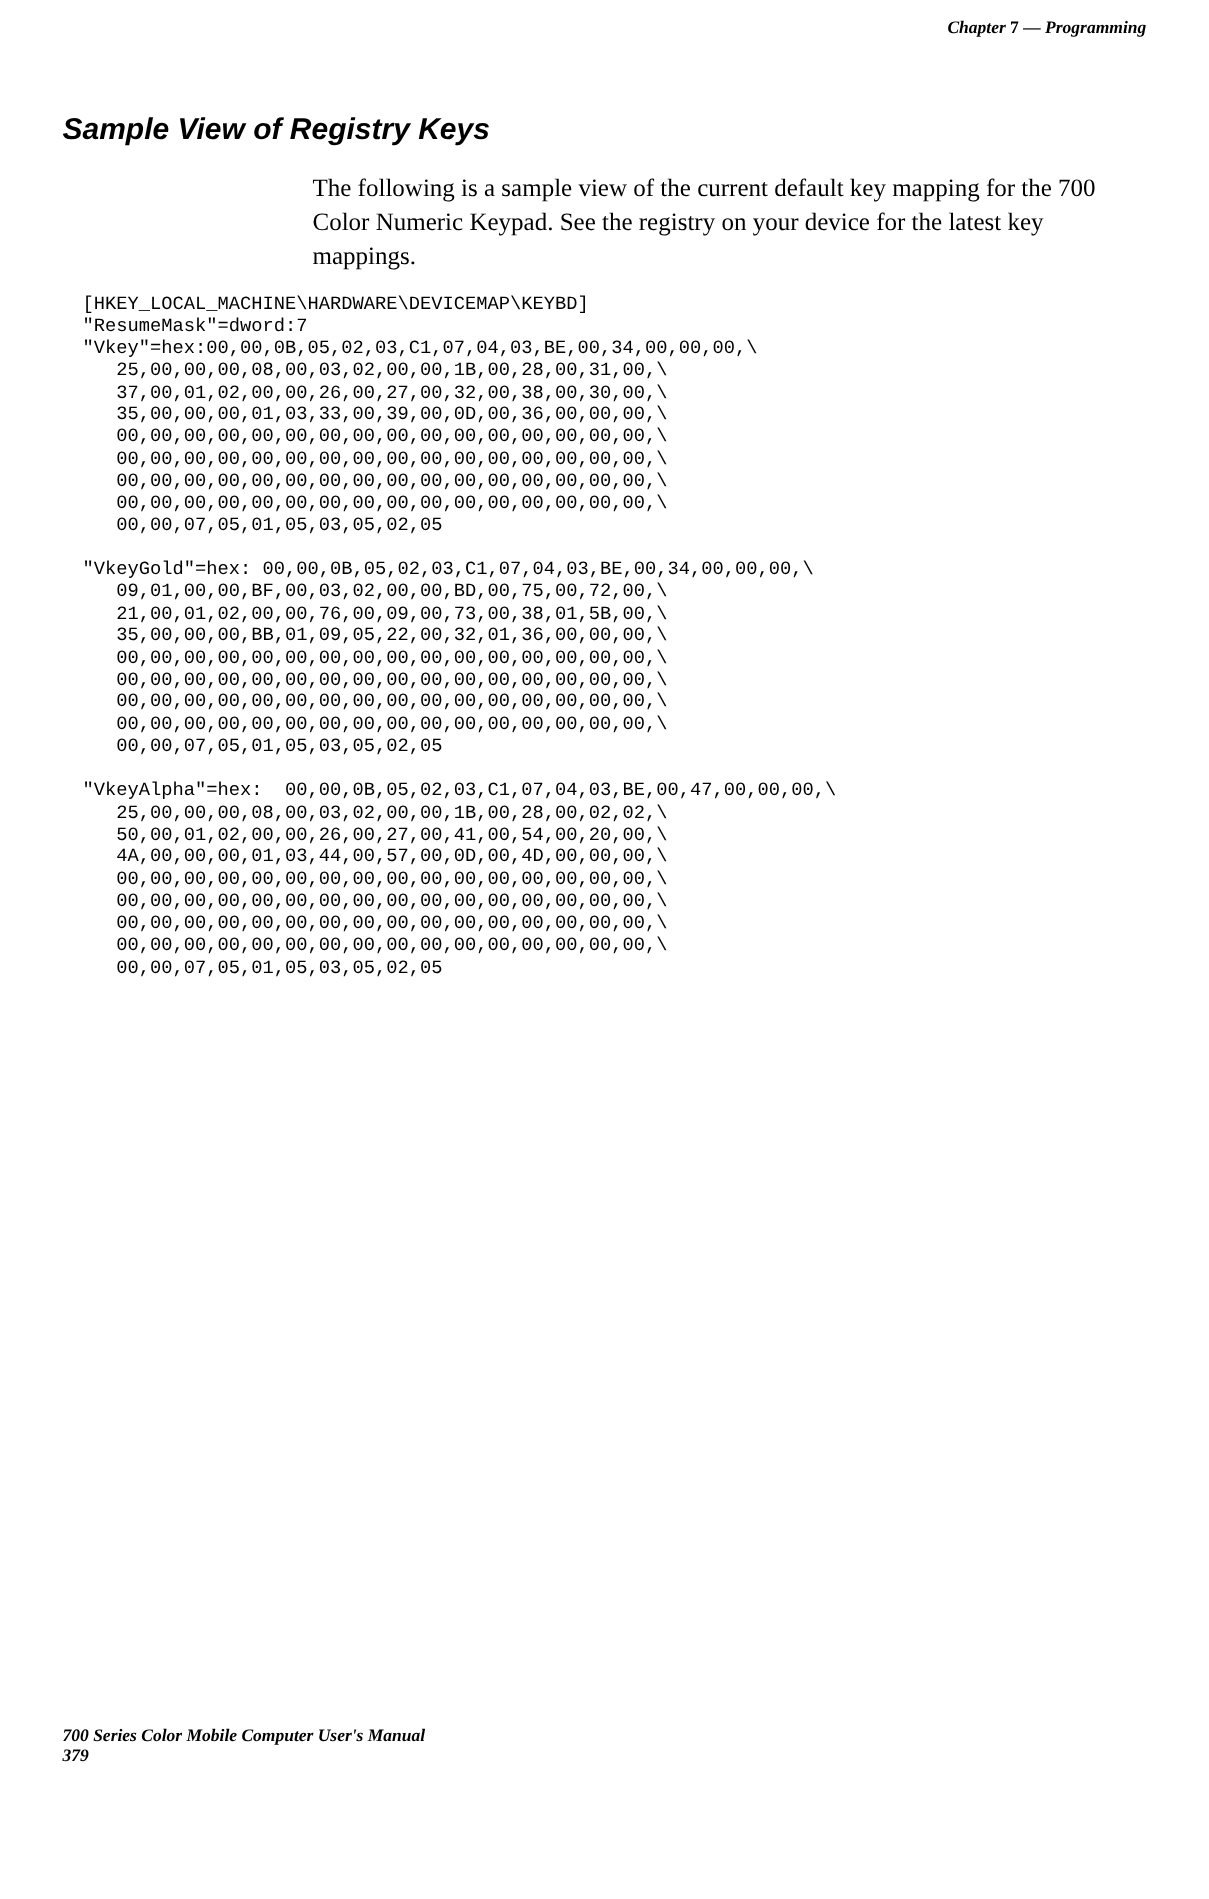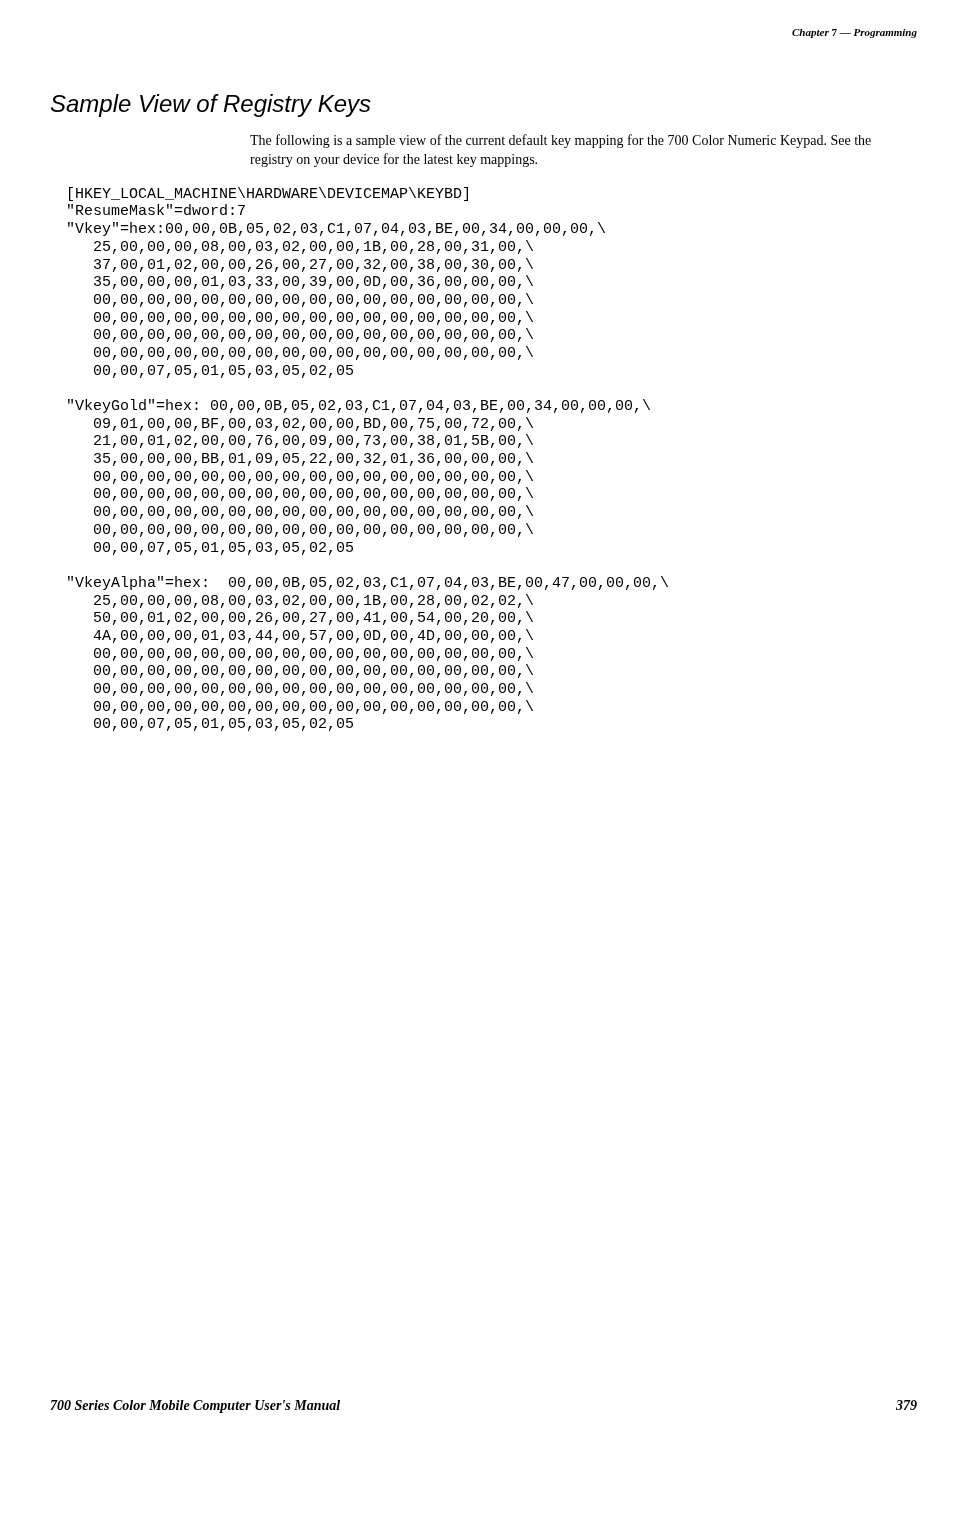--- a/index.html
+++ b/index.html
@@ -7,60 +7,61 @@
       margin: 0;
       padding: 20px 50px 60px 50px;
       background: white;
       color: black;
       position: relative;
       min-height: 1439px;
       box-sizing: border-box;
     }
     .header-right {
       position: absolute;
-      top: 26px;
+      top: 15px;
       right: 50px;
       font-style: italic;
       font-weight: bold;
-      font-size: 11px;
+      font-size: 14px;
     }
     .header-right .chapter-num {
       font-style: normal;
     }
     h1 {
       font-family: Arial, Helvetica, sans-serif;
-      font-weight: normal;
+      font-weight: bold;
       font-style: italic;
       font-size: 24px;
       margin-top: 70px;
       margin-bottom: 12px;
     }
     .intro {
       margin-left: 200px;
-      font-size: 14px;
+      font-size: 20px;
       line-height: 1.35;
       margin-bottom: 16px;
     }
     pre.code {
       font-family: 'Courier New', Courier, monospace;
       font-size: 15px;
       line-height: 1.18;
       white-space: pre;
       margin: 16px;
     }
     .footer {
       position: absolute;
       bottom: 25px;
       left: 50px;
       right: 50px;
       display: flex;
       justify-content: space-between;
       font-style: italic;
       font-weight: bold;
       font-size: 14px;
+      flex-direction: column;
     }
   </style>
 </head>
 <body>
 
 <div class="header-right">
   <span>Chapter</span>
   <span class="chapter-num">7</span>
   <span>—</span>
   <span>Programming</span>

